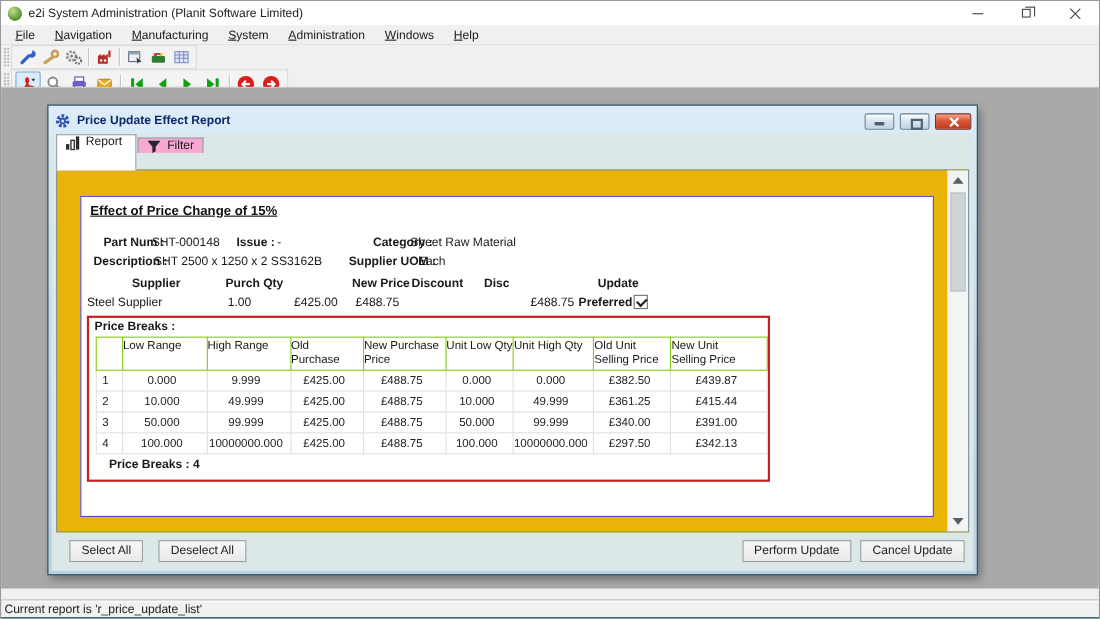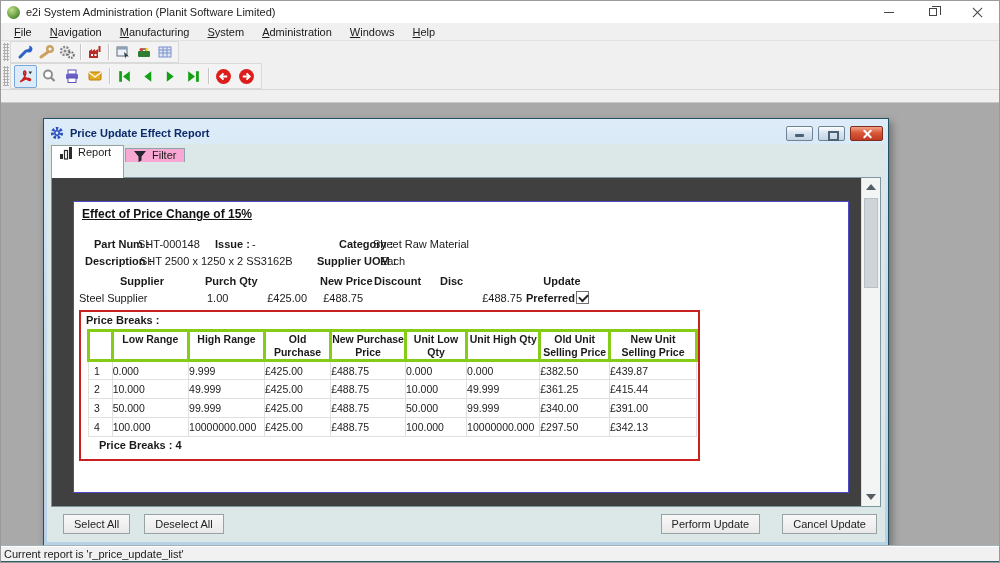--- a/index.html
+++ b/index.html
@@ -28,40 +28,40 @@
   .tb1 { top:40px; height:22px; }
   .tb2 { top:62px; height:27px; border-bottom:1px solid #d8d8d8; }
   .grip { width:6px; height:80%; margin:0 1px 0 2px; background-image:radial-gradient(circle,#aeaeae 1px,transparent 1.2px); background-size:3px 3px; }
   .tb-group { display:flex; align-items:center; border:1px solid #dadada; background:#f3f3f3; height:100%; padding:0 3px; }
   .tbtn { width:21px; height:20px; display:flex; align-items:center; justify-content:center; }
   .tb2 .tbtn { width:23px; height:23px; }
   .tbtn.selected { border:1px solid #7aa8d8; background:#dcebf8; border-radius:2px; }
   .tb-sep { width:1px; height:16px; background:#c4c4c4; box-shadow:1px 0 0 #ffffff; margin:0 3px; }
 
   
-  .client { position:absolute; left:0; top:101px; width:100%; height:456px; background:#a9a9a9; border-top:1px solid #c7c7c7; }
+  .client { position:absolute; left:0; top:78px; width:100%; height:456px; background:#a9a9a9; border-top:1px solid #c7c7c7; }
 
   
   .dialog { position:absolute; left:42px; top:15px; width:846px; height:428px; border:1px solid #24505f; background:linear-gradient(180deg,#ddecf8 0%,#c6dbec 45%,#b9d1e5 100%); padding:3px; box-shadow:3px 4px 8px rgba(0,0,0,.35); }
   .dlg-title { height:22px; display:flex; align-items:center; padding:0 2px 0 3px; }
   .dlg-title-text { margin-left:6px; font-weight:bold; font-size:11px; color:#0d2a6b; }
   .dlg-controls { margin-left:auto; display:flex; gap:5px; }
   .dbtn { width:27px; height:15px; border:1px solid #6e8396; border-radius:2px; background:linear-gradient(#fdfeff,#d9e4ef 45%,#c4d4e3); position:relative; }
   .dbtn.dmin::after { content:""; position:absolute; left:8px; right:8px; bottom:3px; height:3px; background:#4a6272; border-radius:1px; }
   .dbtn.dmax::after { content:""; position:absolute; left:9px; top:4px; width:7px; height:6px; border:2px solid #4a6272; }
   .dbtn.dclose { width:33px; background:linear-gradient(#f2a38b,#da5737 45%,#bf3a22); border-color:#7e2d1d; }
   .dbtn.dclose::before,.dbtn.dclose::after { content:""; position:absolute; left:11px; top:6px; width:11px; height:2px; background:#fff; border-radius:1px; }
   .dbtn.dclose::before { transform:rotate(45deg);} .dbtn.dclose::after { transform:rotate(-45deg);}
 
   .dlg-body { position:relative; width:838px; height:398px; background:#dce8e8; }
   .tab { position:absolute; display:flex; align-items:flex-start; gap:5px; padding-left:7px; border:1px solid #8fa3ab; border-bottom:none; font-size:11px; }
   .tab-report { left:4px; top:1px; width:73px; height:33px; background:#fff; z-index:3; }
   .tab-filter { left:78px; top:4px; width:60px; height:14px; background:#f9a8d4; z-index:1; }
 
-  .content { position:absolute; left:4px; top:33px; width:830px; height:330px; background:#404040; border:1px solid #7f969e; z-index:2; }
+  .content { position:absolute; left:4px; top:33px; width:830px; height:330px; background:#eab308; border:1px solid #7f969e; z-index:2; }
 
   
   .vscroll { position:absolute; right:0; top:0; width:19px; height:328px; background:#f3f5f5; border-left:1px solid #d9dfe1; }
   .sb-arrow { position:absolute; left:4px; width:0; height:0; border-left:5px solid transparent; border-right:5px solid transparent; }
   .sb-up { top:6px; border-bottom:6px solid #555e63; }
   .sb-down { bottom:6px; border-top:6px solid #555e63; }
   .sb-thumb { position:absolute; left:2px; top:20px; width:14px; height:90px; background:#ced4d7; border:1px solid #b9c0c4; }
 
   
   .page { position:absolute; left:21px; top:23px; width:776px; height:292px; border:1px solid #4a4ac8; background:#fff; font-size:11px; }
@@ -69,30 +69,30 @@
   .abs { position:absolute; white-space:nowrap; }
   .b { font-weight:bold; }
   .ra { text-align:right; }
 
   .checkbox { position:absolute; width:13px; height:13px; border:1px solid #707070; background:#fff; }
   .checkbox.checked::after { content:""; position:absolute; left:2px; top:2px; width:7px; height:4px; border-left:2px solid #222; border-bottom:2px solid #222; transform:rotate(-45deg); }
 
   .redbox { position:absolute; left:5px; top:108px; width:621px; height:151px; border:2px solid #c82020; background:#fff; }
   .pb-label { position:absolute; left:5px; top:2px; font-weight:bold; }
   .pb-table { position:absolute; left:6px; top:17px; border-collapse:collapse; table-layout:fixed; font-size:10.5px; }
-  .pb-table th { font-weight:bold; white-space:pre-line; text-align:center; vertical-align:top; line-height:13px; padding-top:1px; height:30px; border:3px solid #84cc16; }
-  .pb-table td { height:19px; text-align:left; padding-right:5px; border:1px solid #e0e0e0; color:#222; }
+  .pb-table th { font-weight:normal; white-space:pre-line; text-align:left; vertical-align:top; line-height:13px; padding-top:1px; height:30px; border:1px solid #84cc16; }
+  .pb-table td { height:19px; text-align:center; padding-right:5px; border:1px solid #e0e0e0; color:#222; }
   .pb-table td.num { text-align:left; padding-left:5px; }
   .pb-footer { position:absolute; left:18px; top:127px; font-weight:bold; }
 
   
   .btnbar { position:absolute; left:0; top:363px; width:100%; height:35px; }
   .btn { height:20px; padding:0 10px; font-size:11px; font-family:inherit; background:linear-gradient(#f8f8f8,#e9e9e9); border:1px solid #98a2a2; color:#222; display:inline-flex; align-items:center; }
   .btn-left { position:absolute; left:16px; top:7px; display:flex; gap:14px; }
-  .btn-right { position:absolute; right:8px; top:7px; display:flex; gap:22px; }
+  .btn-right { position:absolute; right:8px; top:7px; display:flex; gap:8px; }
 
   
   .statusbar { position:absolute; left:0; top:545px; width:100%; height:15px; background:#f1f1f1; border-top:1px solid #ffffff; box-shadow:0 -1px 0 #9fb3b8; display:flex; align-items:center; padding-left:3px; }
   .bottom-strip { position:absolute; left:0; top:560px; width:100%; height:3px; background:#2e5f6a; }
 
   svg { display:block; }
 </style>
 </head>
 <body>
 

